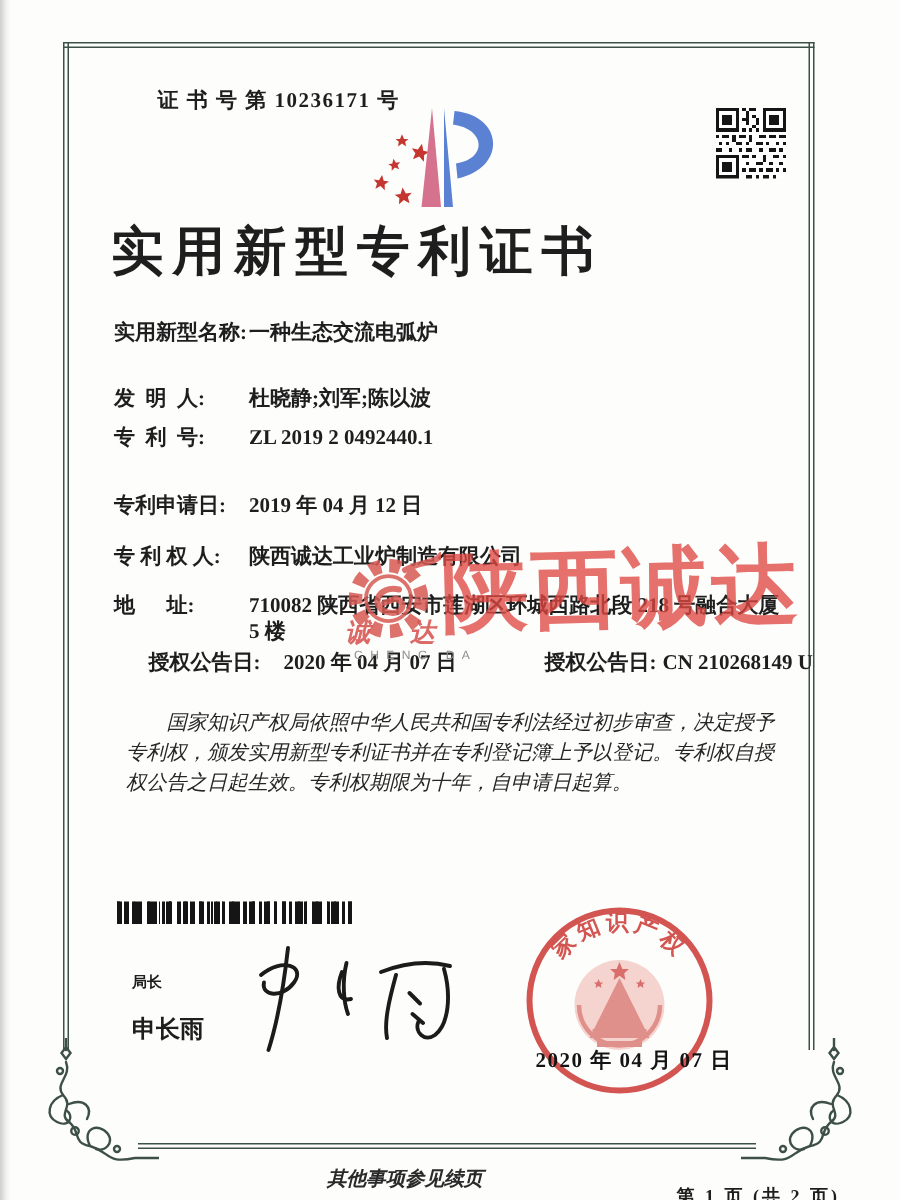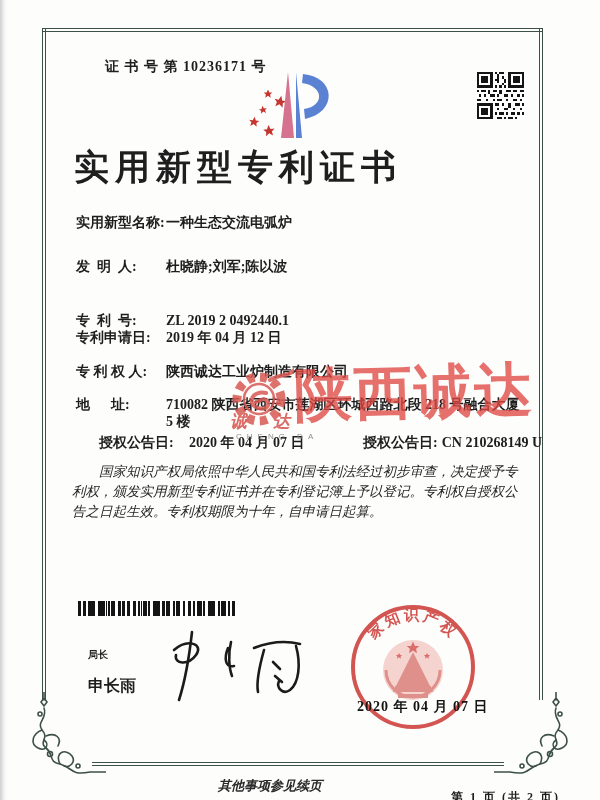--- a/index.html
+++ b/index.html
@@ -26,21 +26,21 @@
   .row{position:absolute;left:76px;width:456px;font-size:14px;font-weight:700;line-height:17px;}
   .row .lbl{display:inline-block;width:90px;white-space:pre;vertical-align:top;}
   .row .val{display:inline-block;width:360px;vertical-align:top;}
   .row-grant{display:flex;margin-left:23px;}
   .row-grant .lbl2{white-space:pre;margin-left:24px;}
   .row-grant .val2{margin-left:4px;}
   .row-grant .val1{width:150px;}
   
   .paras{position:absolute;left:68px;top:458px;width:466px;font-size:13.5px;line-height:20px;
          font-style:italic;color:#262626;}
-  .paras p{margin:4px;text-indent:2em;}
+  .paras p{margin:16px;text-indent:2em;font-family:Liberation Mono, monospace;}
   
   .barcode{position:absolute;left:78px;top:601px;width:158px;height:15px;background-color:#fff;
       background-image:
         repeating-linear-gradient(90deg,#151515 0 2px,rgba(0,0,0,0) 2px 5px),
         repeating-linear-gradient(90deg,#151515 0 1px,rgba(0,0,0,0) 1px 7px),
         repeating-linear-gradient(90deg,#151515 0 3px,rgba(0,0,0,0) 3px 11px);}
   .sig-title{position:absolute;left:88px;top:648px;font-size:10px;font-weight:700;font-family:"Liberation Sans",sans-serif;}
   .sig-name{position:absolute;left:88px;top:676px;font-size:16px;font-weight:700;font-family:Liberation Serif, serif;}
   .signature{position:absolute;left:152px;top:626px;width:170px;height:80px;}
   
@@ -138,21 +138,21 @@
   </svg>
 
   <div class="title">实用新型专利证书</div>
 
   <div class="row" style="top:214px">
     <span class="lbl">实用新型名称:</span><span class="val">一种生态交流电弧炉</span>
   </div>
   <div class="row" style="top:258px">
     <span class="lbl">发  明  人:</span><span class="val">杜晓静;刘军;陈以波</span>
   </div>
-  <div class="row" style="top:312px">
+  <div class="row" style="top:284px">
     <span class="lbl">专  利  号:</span><span class="val">ZL 2019 2 0492440.1</span>
   </div>
   <div class="row" style="top:329px">
     <span class="lbl">专利申请日:</span><span class="val">2019 年 04 月 12 日</span>
   </div>
   <div class="row" style="top:363px">
     <span class="lbl">专 利 权 人:</span><span class="val">陕西诚达工业炉制造有限公司</span>
   </div>
   <div class="row" style="top:396px">
     <span class="lbl">地      址:</span><span class="val"><span>710082 陕西省西安市莲湖区环城西路北段 218 号融合大厦</span><br><span>5 楼</span></span>

